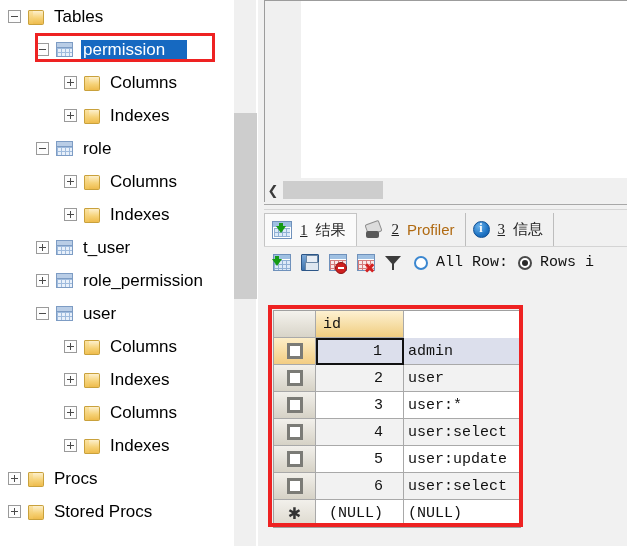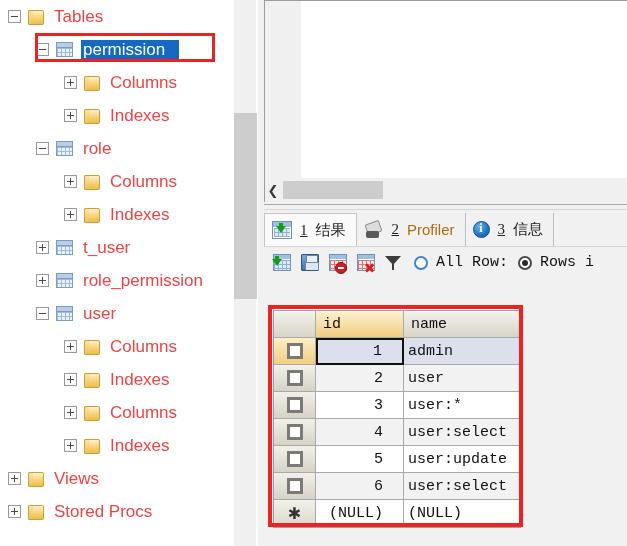--- a/index.html
+++ b/index.html
@@ -103,29 +103,29 @@
     position: absolute;
     left: 0; top: 5px; right: 0; bottom: 0;
     background:
       repeating-linear-gradient(90deg, #9fbbdd 0 1px, transparent 1px 4px),
       repeating-linear-gradient(180deg, #9fbbdd 0 1px, transparent 1px 4px),
       #e8f0fa;
   }
 
   .tree-label {
     font-size: 17px;
-    color: #ef4444;
+    color: #000000;
     font-family: "Liberation Sans", sans-serif;
     line-height: 1;
     padding: 1px 2px 2px 2px;
   }
   .tree-label.selected {
     background: #1669c1;
     color: #ffffff;
-    padding-right: 14px;
+    padding-right: 22px;
   }
 
   
   #hl-permission {
     position: absolute;
     left: 35px; top: 33px;
     width: 180px; height: 29px;
     border: 3px solid #ee2222;
     pointer-events: none;
     z-index: 20;
@@ -598,21 +598,21 @@
         <span class="tree-label">Columns</span>
       </div>
       <div class="tree-row" style="padding-left: 64px;">
         <span class="expander plus"></span>
         <span class="ico-folder"></span>
         <span class="tree-label">Indexes</span>
       </div>
       <div class="tree-row" style="padding-left: 8px;">
         <span class="expander plus"></span>
         <span class="ico-folder"></span>
-        <span class="tree-label">Views</span>
+        <span class="tree-label">Procs</span>
       </div>
       <div class="tree-row" style="padding-left: 8px;">
         <span class="expander plus"></span>
         <span class="ico-folder"></span>
         <span class="tree-label">Stored Procs</span>
       </div>
     </div>
   <div id="hl-permission"></div>
 
   <div id="tree-scrollbar">
@@ -677,21 +677,20 @@
           <span class="radio checked dark"></span>
           <span class="radio-label">Rows i</span>
         </span>
       </div>
   </div>
 
   <div id="grid-wrap">
       <div class="grid-row">
         <div class="cell c-sel hdr"></div>
         <div class="cell hdr c-id">id</div>
-        <div class="cell hdr c-name">name</div>
       </div>
       <div class="grid-row row-white">
         <div class="cell c-sel active">
           <span class="rowbox"></span>
         </div>
         <div class="cell c-id focus-cell">1</div>
         <div class="cell c-name row-sel-cell">admin</div>
       </div>
       <div class="grid-row row-alt">
         <div class="cell c-sel">

